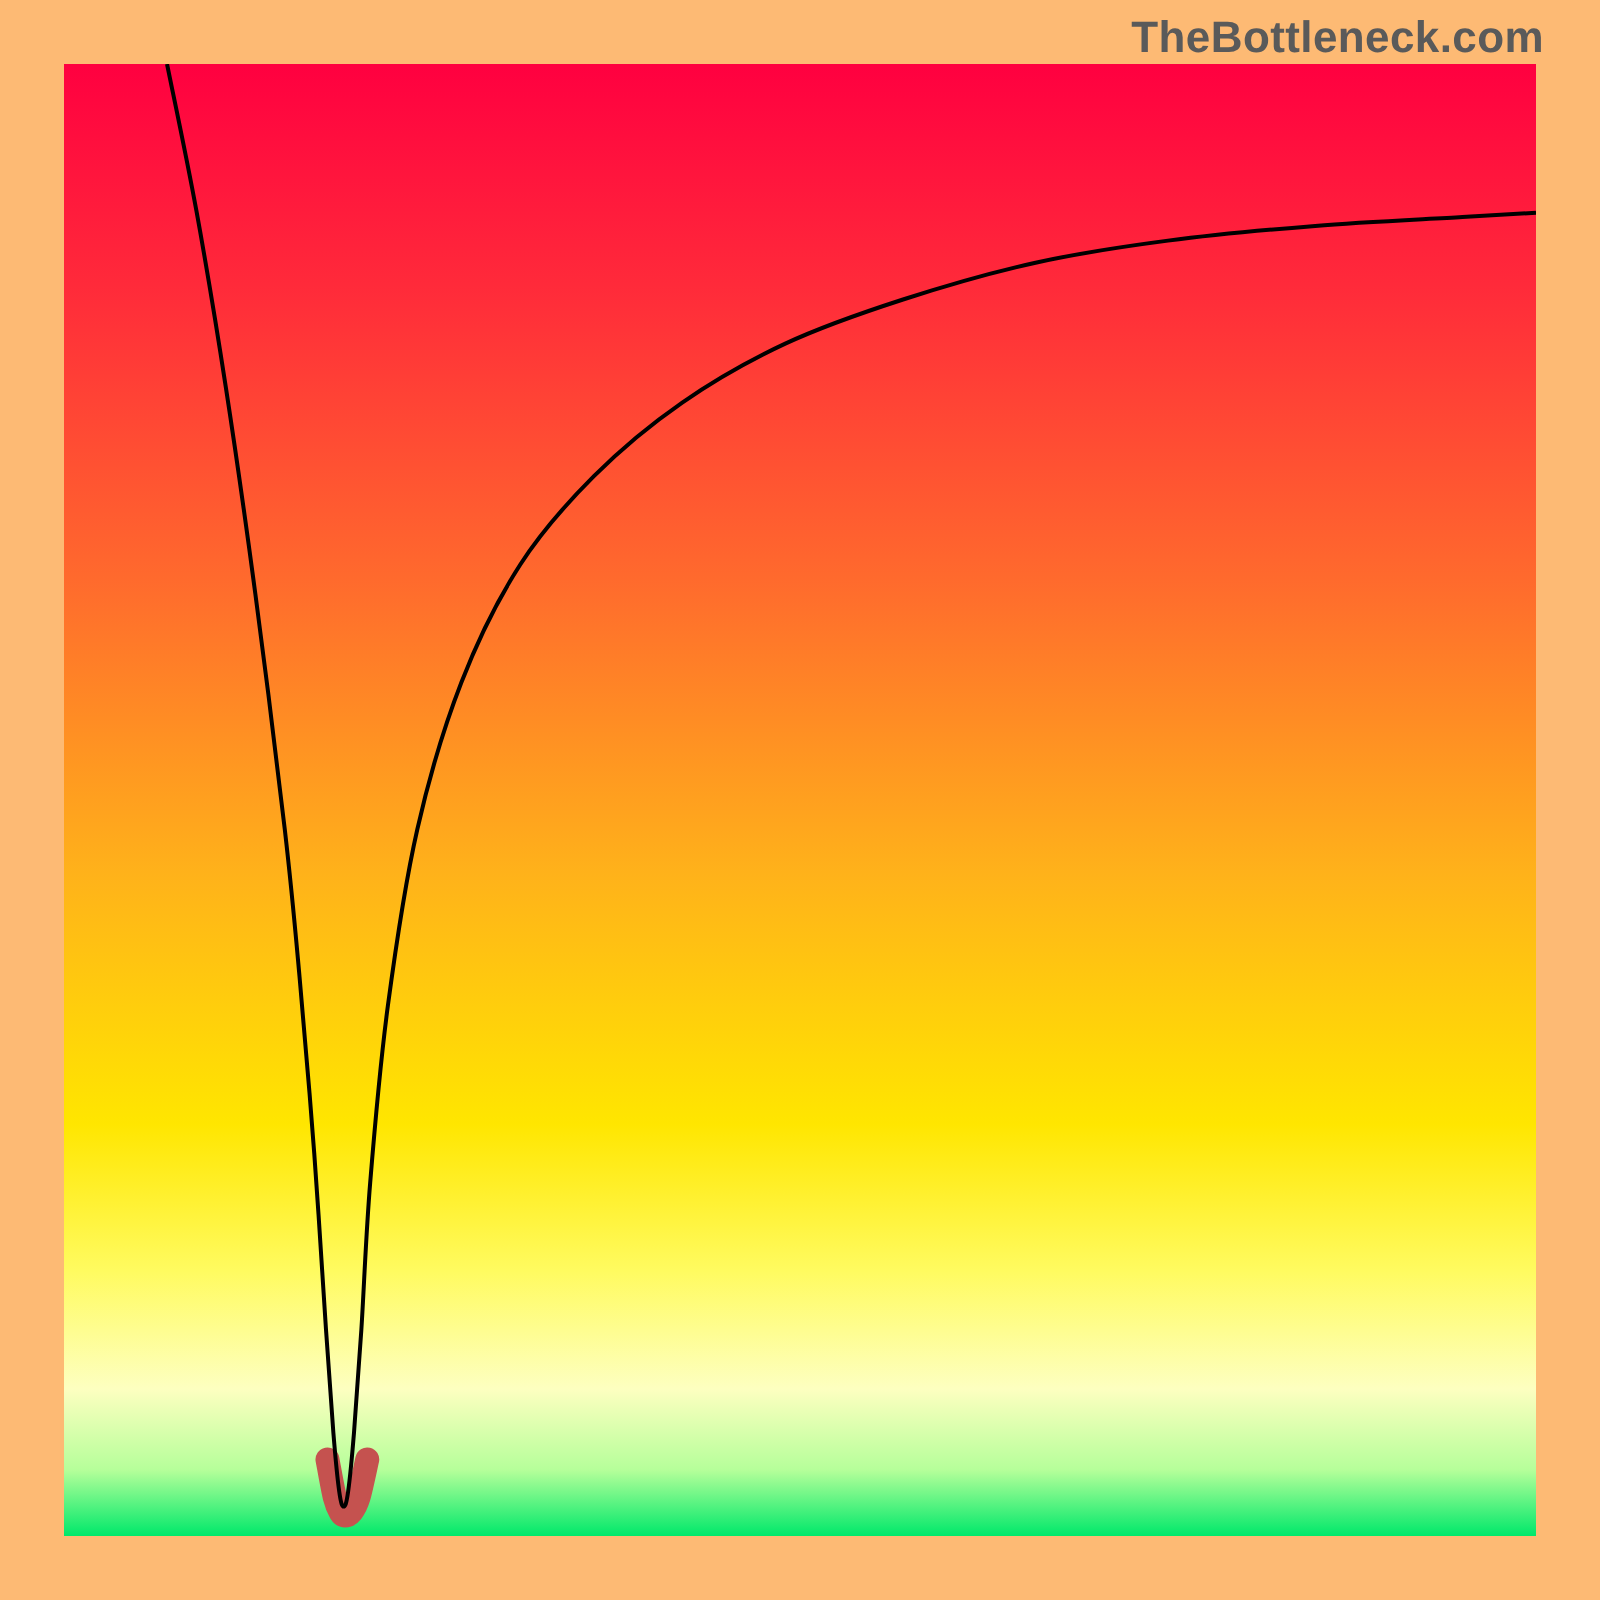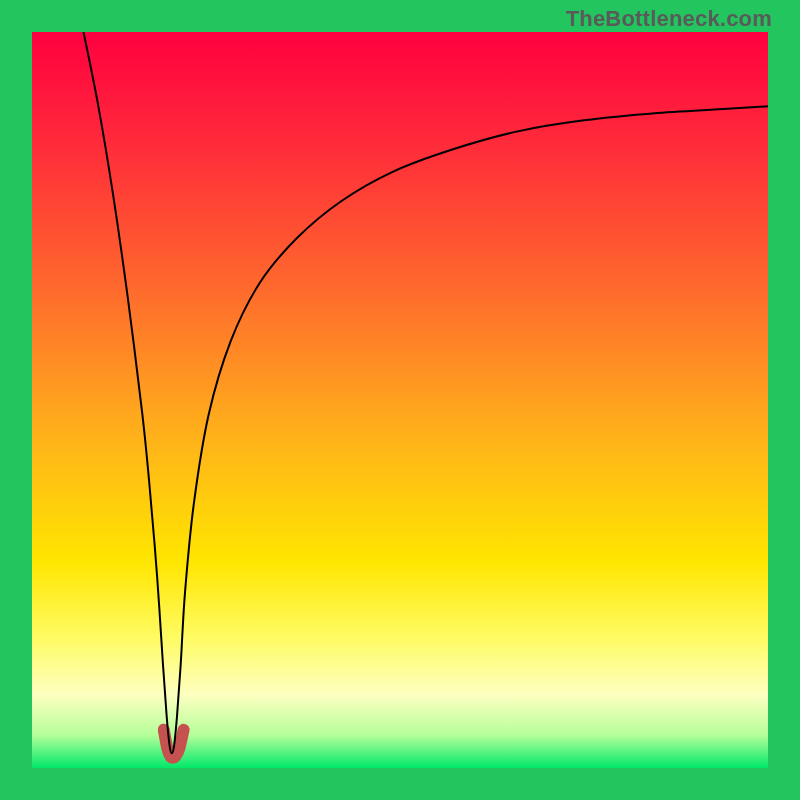--- a/index.html
+++ b/index.html
@@ -8,21 +8,21 @@
     width: 800px;
     height: 800px;
     overflow: hidden;
     background: #000;
     font-family: Arial, Helvetica, sans-serif;
   }
   .frame {
     position: relative;
     width: 800px;
     height: 800px;
-    background: #22c55e;
+    background: #fdba74;
     text-align: right;
   }
   .plot-area {
     position: absolute;
     left: 32px;
     top: 32px;
     width: 736px;
     height: 736px;
     overflow: hidden;
   }

